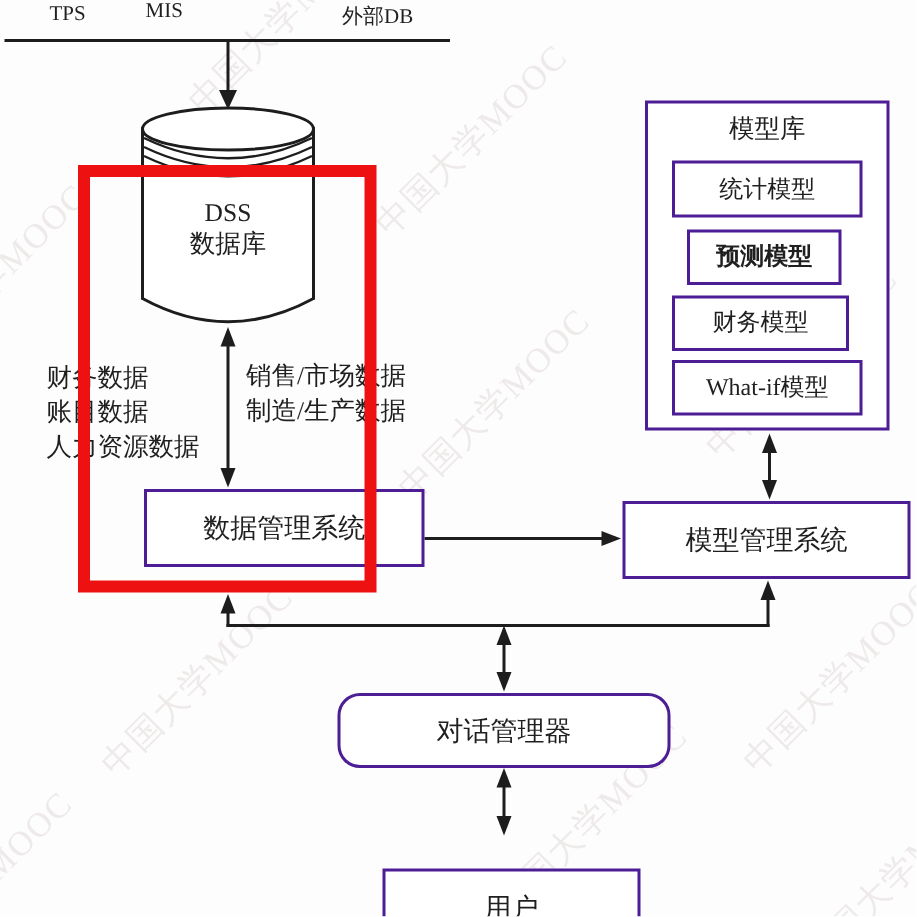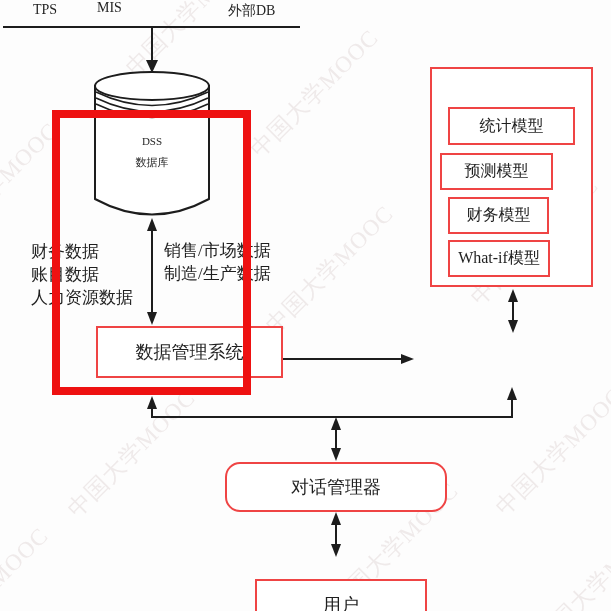--- a/index.html
+++ b/index.html
@@ -11,23 +11,23 @@
   }
   .wm{
     position:absolute;z-index:0;white-space:nowrap;
     font-size:23px;letter-spacing:1px;color:#efeaea;
     transform:rotate(-45deg);transform-origin:center center;
     user-select:none;pointer-events:none;
   }
   svg.connectors{position:absolute;left:0;top:0;z-index:1;}
   .lbl{position:absolute;z-index:2;font-size:14px;}
   .datalabels{position:absolute;z-index:2;font-size:17px;line-height:23px;}
-  .dbtext{position:absolute;z-index:2;font-size:11px;line-height:21px;text-align:center;}
+  .dbtext{position:absolute;z-index:2;font-size:17px;line-height:21px;text-align:center;}
   .box{
-    position:absolute;z-index:2;background:#fff;border:2px solid #ef4444;
+    position:absolute;z-index:2;background:#fff;border:2px solid #4c1d95;
     box-sizing:border-box;display:flex;align-items:center;justify-content:center;
     font-size:18px;
   }
   .box.small{font-size:16px;}
   .libtitle{position:absolute;z-index:2;text-align:center;font-size:17px;}
   .highlight{
     position:absolute;z-index:3;border:8px solid #ee1111;
     box-sizing:border-box;background:transparent;pointer-events:none;
   }
 </style>
@@ -103,24 +103,26 @@
     <div>财务数据</div>
     <div>账目数据</div>
     <div>人力资源数据</div>
   </div>
   <div class="datalabels" style="left:164px;top:239px;">
     <div>销售/市场数据</div>
     <div>制造/生产数据</div>
   </div>
 
   <div class="box" style="left:430px;top:67px;width:163px;height:220px;align-items:flex-start;"></div>
+  <div class="libtitle" style="left:430px;top:74px;width:163px;">模型库</div>
   <div class="box small" style="left:448px;top:107px;width:127px;height:38px;">统计模型</div>
-  <div class="box small" style="left:440px;top:153px;width:113px;height:37px;">预测模型</div>
-  <div class="box small" style="left:448px;top:197px;width:101px;height:37px;">财务模型</div>
-  <div class="box small" style="left:448px;top:240px;width:102px;height:37px;">What-if模型</div>
+  <div class="box small" style="left:458px;top:153px;width:103px;height:37px;font-weight:bold;">预测模型</div>
+  <div class="box small" style="left:448px;top:197px;width:118px;height:37px;">财务模型</div>
+  <div class="box small" style="left:448px;top:240px;width:127px;height:37px;">What-if模型</div>
 
   <div class="box" style="left:60px;top:326px;width:187px;height:52px;margin-left:36px;">数据管理系统</div>
+  <div class="box" style="left:415px;top:334px;width:192px;height:52px;">模型管理系统</div>
   <div class="box" style="left:225px;top:462px;width:222px;height:50px;border-radius:15px;">对话管理器</div>
   <div class="box" style="left:255px;top:579px;width:172px;height:51px;">用户</div>
 
   <div class="highlight" style="left:52px;top:110px;width:199px;height:285px;"></div>
 
 </div>
 
 </body></html>

